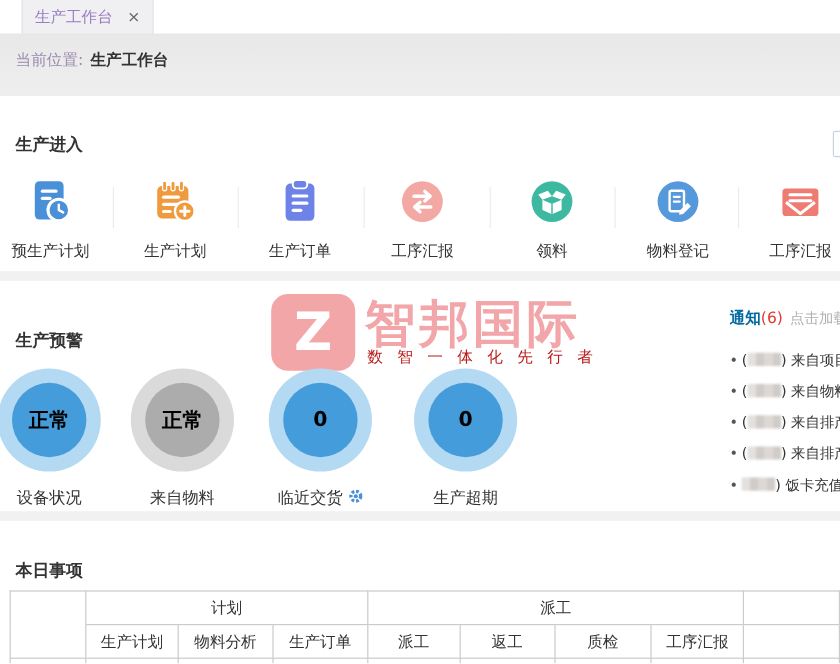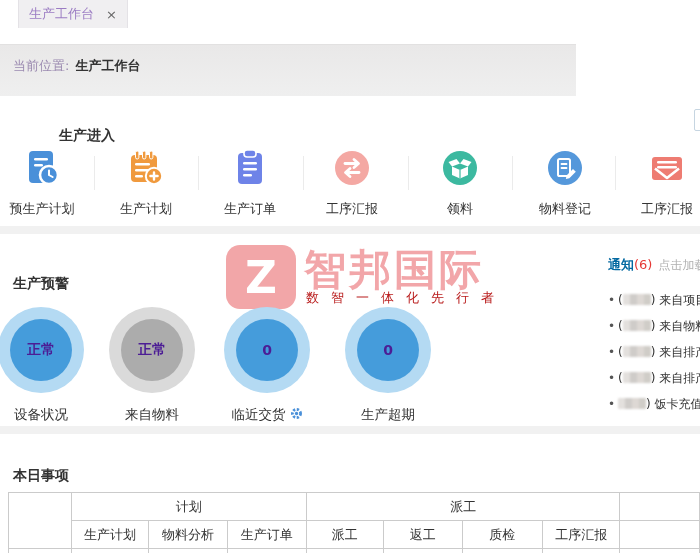--- a/index.html
+++ b/index.html
@@ -8,21 +8,21 @@
 
   
   .tabbar { position:absolute; left:0; top:0; width:700px; height:28px; background:#fff; }
   .tab { position:absolute; left:18px; top:0; width:110px; height:28px; background:#f0eff1;
          border-left:1px solid #e4e2e6; border-right:1px solid #e4e2e6;
          display:flex; align-items:center; justify-content:space-between; padding:0 10px; }
   .tab-label { color:#9b7cc3; font-size:13px; white-space:nowrap; }
   .tab-close { color:#666; font-size:13px; cursor:pointer; padding-left:6px; }
 
   
-  .crumbband { position:absolute; left:0; top:44px; width:576px; height:52px;
+  .crumbband { position:absolute; left:0; top:28px; width:700px; height:52px;
                background:linear-gradient(#e9e8e8,#efefef); border-top:1px solid #e2e1e1;text-decoration:underline; }
   .crumb { position:absolute; left:13px; top:12px; font-size:13px; white-space:nowrap; }
   .crumb-label { color:#9b8ab0; }
   .crumb-value { color:#333; font-weight:bold; margin-left:6px; }
 
   .h-title { position:absolute; font-size:14px; font-weight:bold; color:#333; white-space:nowrap; }
 
   
   .entry-item { position:absolute; top:148px; width:96px; text-align:center; cursor:pointer; }
   .entry-item .eicon { display:inline-block; width:40px; height:40px; }
@@ -33,21 +33,21 @@
               border:1px solid #c6d5e1; border-radius:2px; background:#fff; }
 
   .band { position:absolute; left:0; width:700px; height:8px; background:#f1f1f1; }
 
   
   .gauge { position:absolute; width:86px; text-align:center; cursor:pointer; }
   .gauge-outer { width:86px; height:86px; border-radius:50%; margin:0 auto;
                  display:flex; align-items:center; justify-content:center; }
   .gauge-inner { width:62px; height:62px; border-radius:50%;
                  display:flex; align-items:center; justify-content:center;
-                 color:#4c1d95; font-weight:bold; font-size:14px; }
+                 color:#000000; font-weight:bold; font-size:17px; }
   .gauge-label { margin-top:13px; font-size:13.5px; color:#333; white-space:nowrap; }
   .gear { display:inline-block; vertical-align:-1px; margin-left:4px; }
 
   
   .watermark { position:absolute; left:226px; top:245px; width:290px; height:66px; z-index:0; }
   .wm-logo { position:absolute; left:0; top:0; width:70px; height:64px; border-radius:14px;
              background:#f2a6a8; color:#fff; font-weight:bold; font-size:44px;
              display:flex; align-items:center; justify-content:center; }
   .wm-brand { position:absolute; left:78px; top:-3px; font-size:42px; font-weight:bold;
               color:#f2a6a9; letter-spacing:3px; white-space:nowrap; }
@@ -83,21 +83,21 @@
       <span class="tab-close">×</span>
     </div>
   </div>
 
   <div class="crumbband">
     <div class="crumb">
       <span class="crumb-label">当前位置:</span><span class="crumb-value">生产工作台</span>
     </div>
   </div>
 
-  <div class="h-title" style="left:13px; top:127px;margin-left:46px;">生产进入</div>
+  <div class="h-title" style="left:13px; top:112px;">生产进入</div>
   <div class="mini-box"></div>
 
   <div class="entry-item" style="left:-6px;">
     <span class="eicon">
       <svg viewBox="0 0 40 40" width="40" height="40">
         <rect x="7" y="3" width="24" height="32" rx="4" fill="#4a90d9"></rect>
         <rect x="12" y="10" width="14" height="2.6" rx="1.3" fill="#fff"></rect>
         <rect x="12" y="16" width="9" height="2.6" rx="1.3" fill="#fff"></rect>
         <circle cx="27" cy="27" r="9" fill="#4a90d9" stroke="#fff" stroke-width="2.6"></circle>
         <path d="M27 22.5 v4.5 l3.6 2" stroke="#fff" stroke-width="2" fill="none" stroke-linecap="round"></path>

